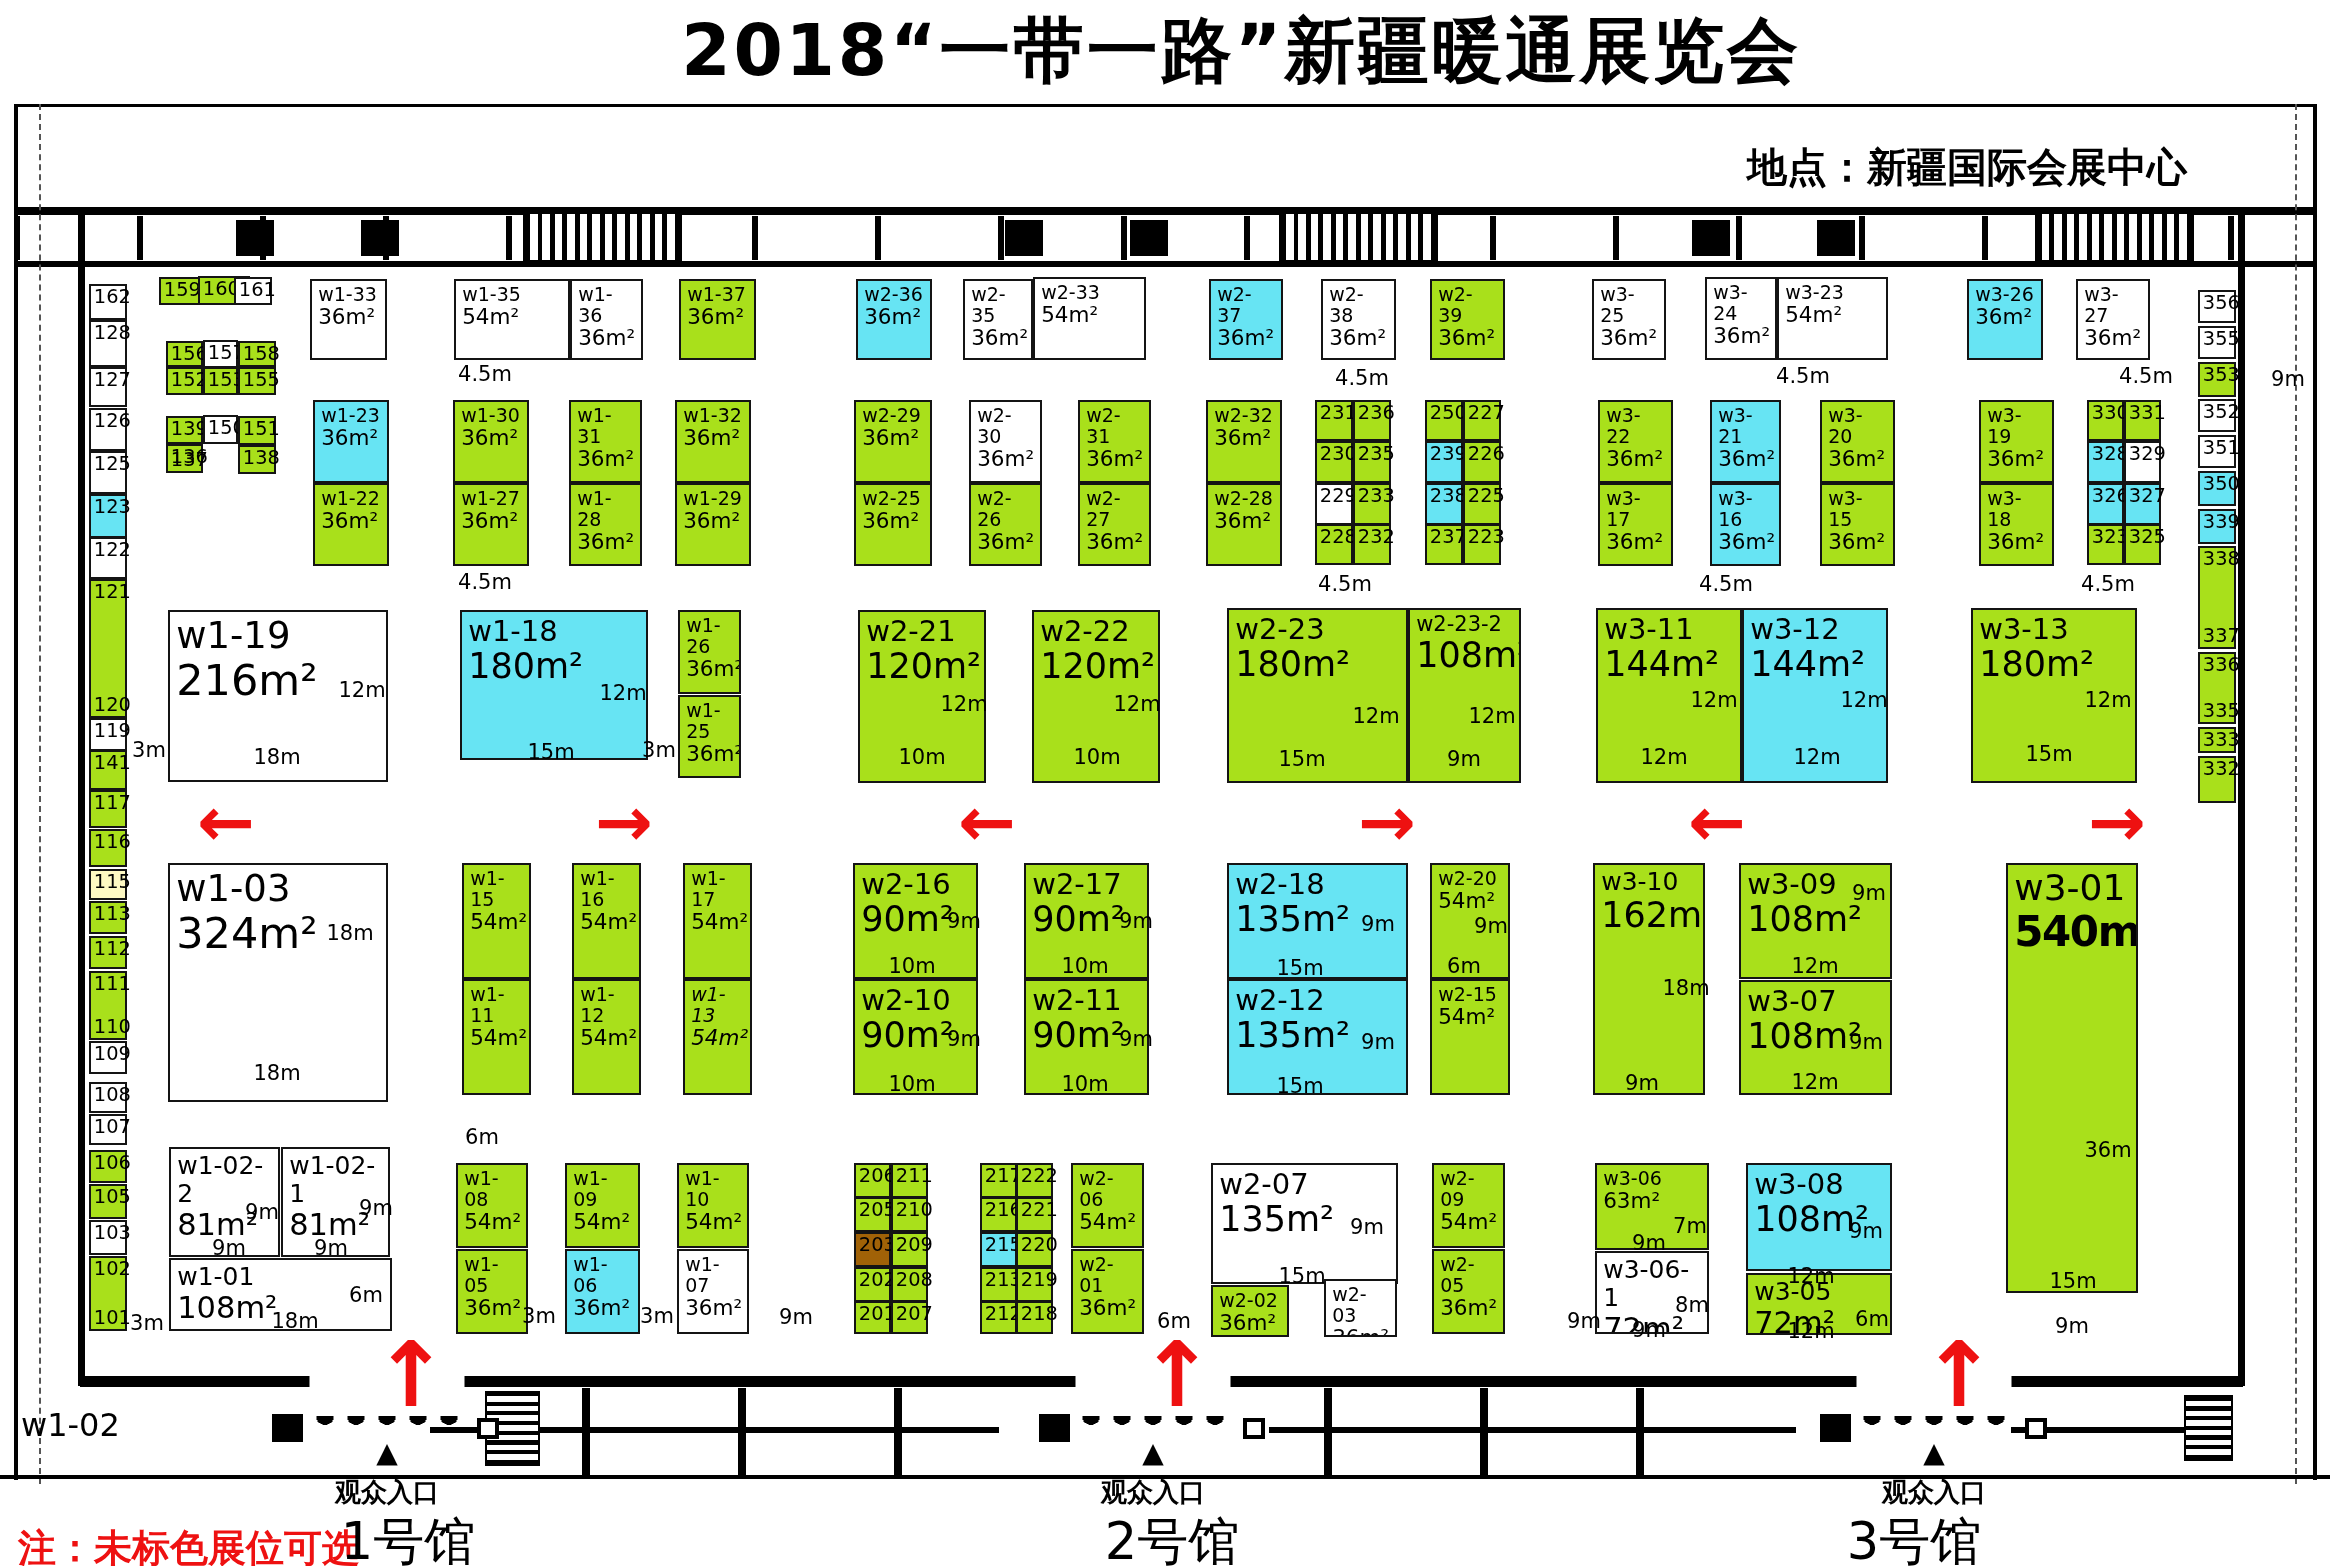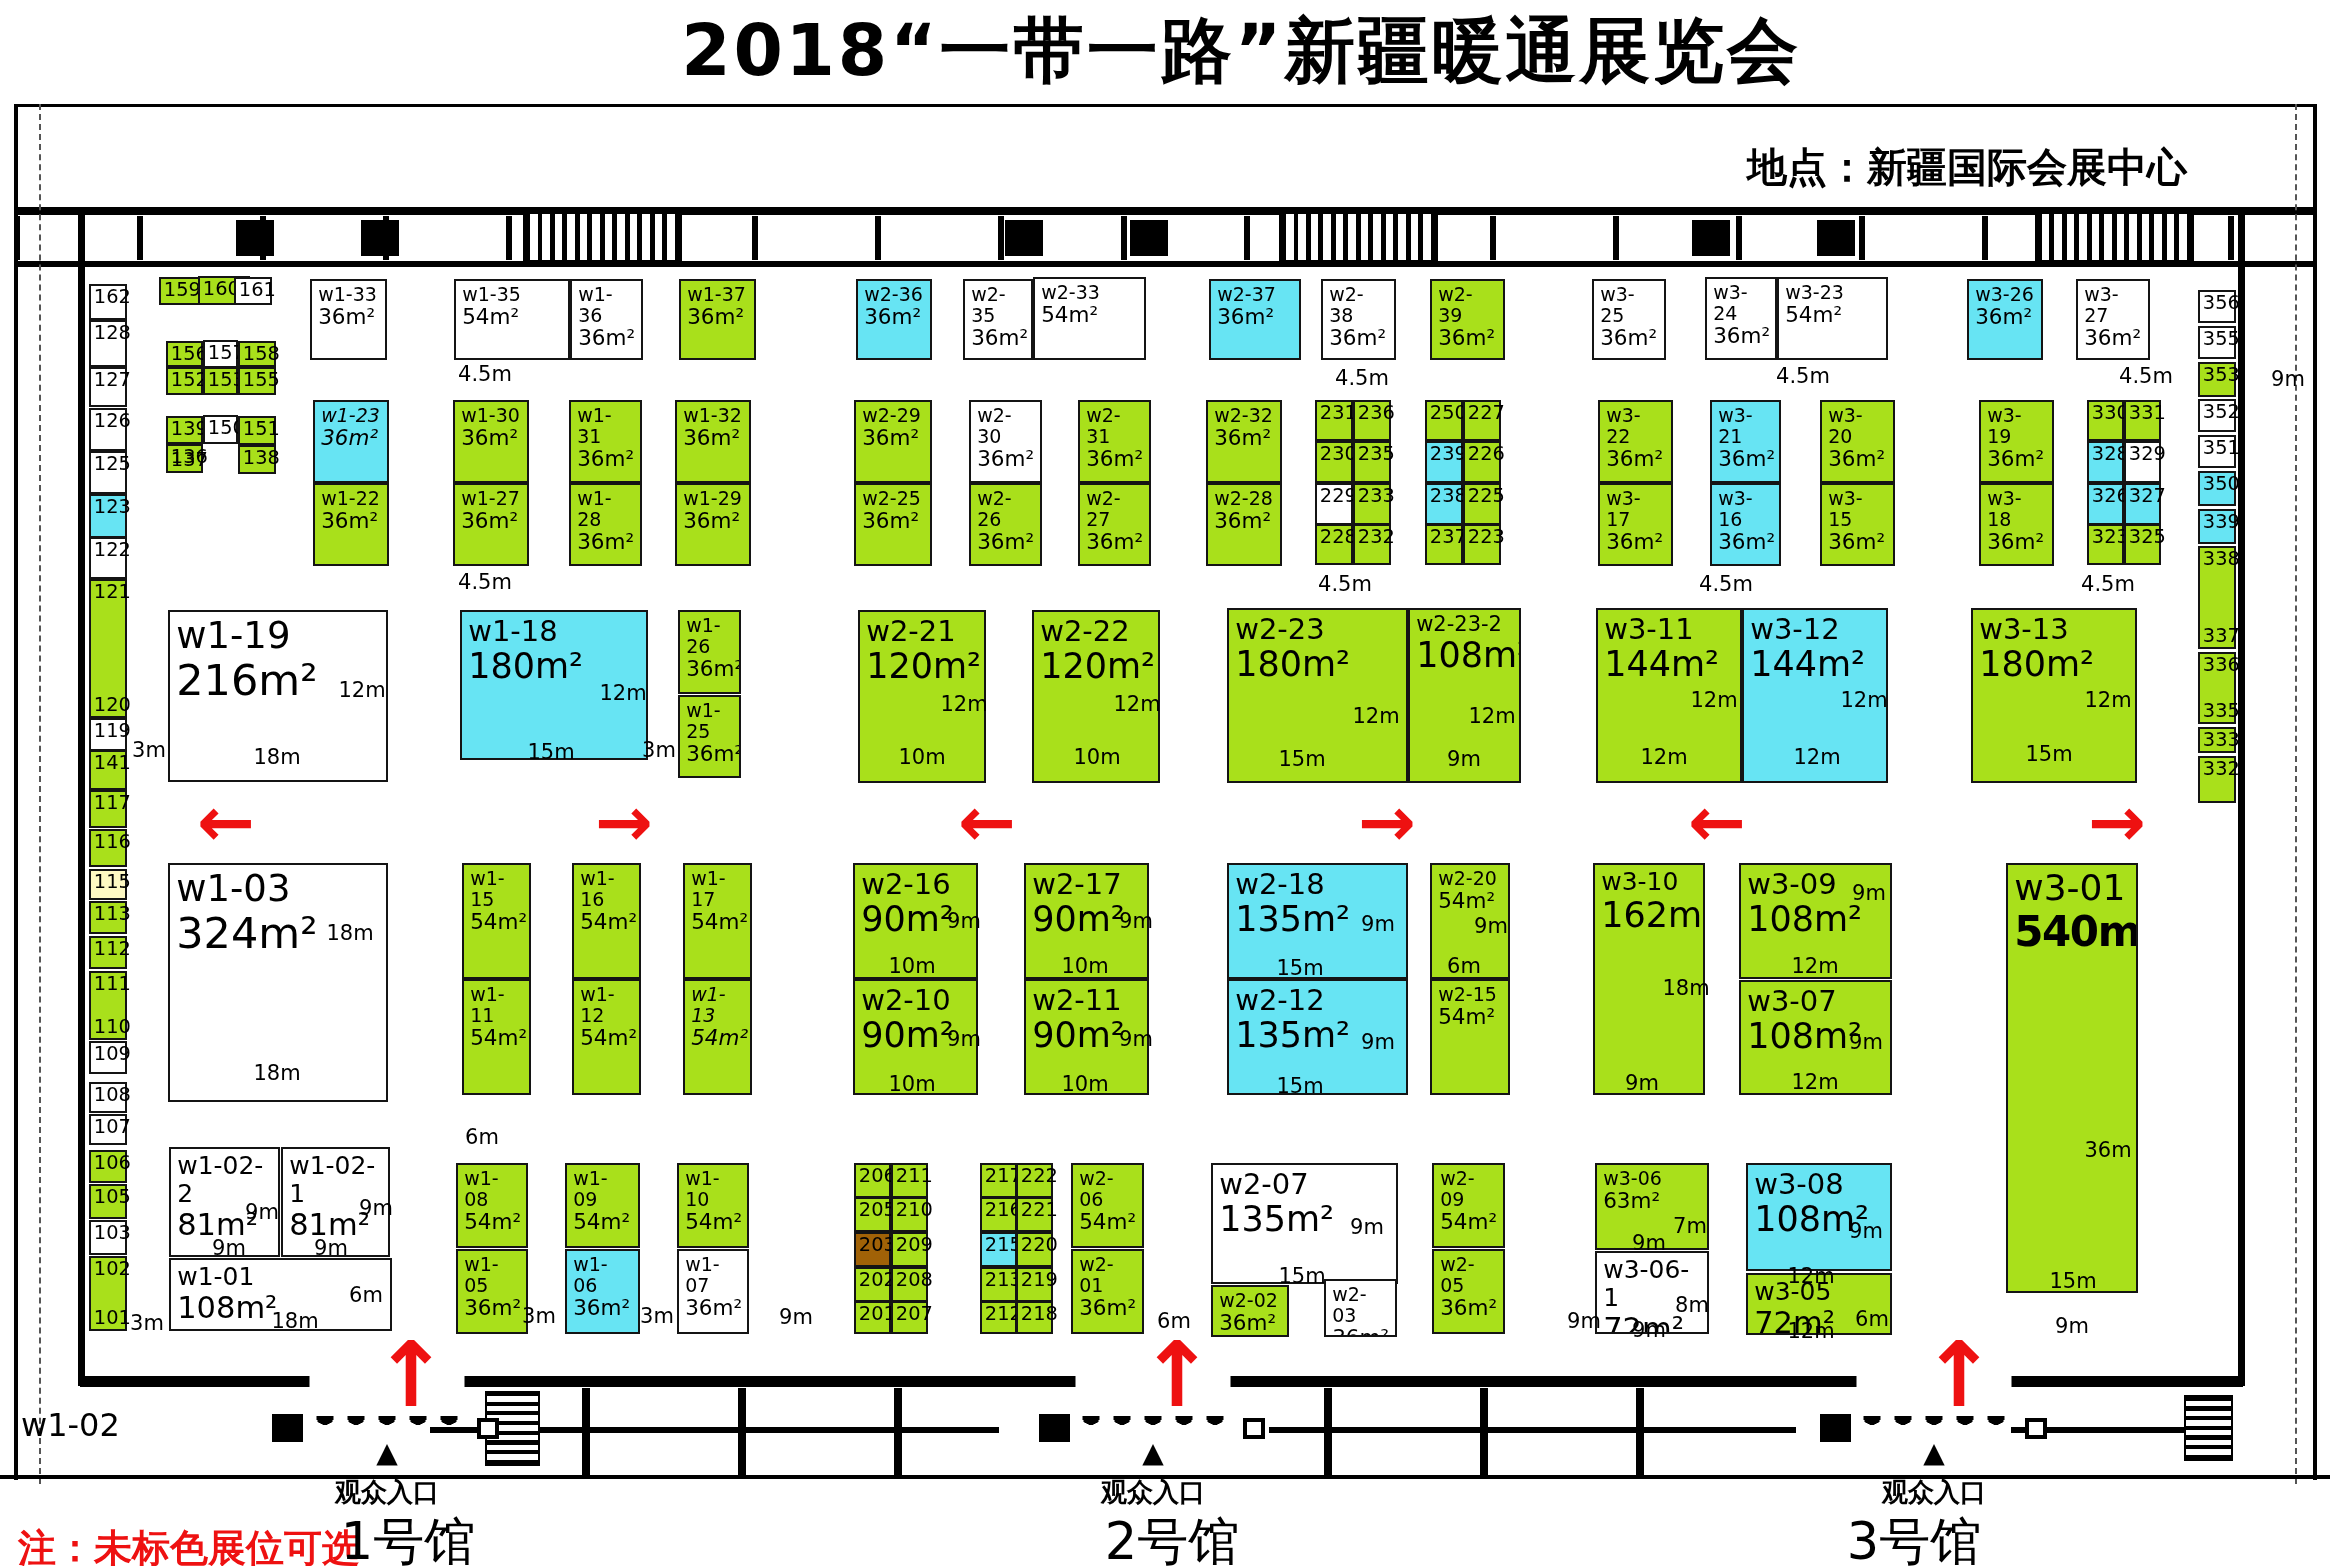--- a/index.html
+++ b/index.html
@@ -109,21 +109,21 @@
         <span class="bar">36m²</span>
       </div>
       <div class="booth ss" style="left: 963px; top: 279px; width: 70px; height: 81px; background: rgb(255, 255, 255);">
         <span class="bid">w2-35</span>
         <span class="bar">36m²</span>
       </div>
       <div class="booth ss" style="left: 1033px; top: 277px; width: 113px; height: 83px; background: rgb(255, 255, 255);">
         <span class="bid">w2-33</span>
         <span class="bar">54m²</span>
       </div>
-      <div class="booth ss" style="left: 1209px; top: 279px; width: 92px; height: 81px; background: rgb(103, 228, 243);">
+      <div class="booth ss" style="left: 1209px; top: 279px; width: 74px; height: 81px; background: rgb(103, 228, 243);">
         <span class="bid">w2-37</span>
         <span class="bar">36m²</span>
       </div>
       <div class="booth ss" style="left: 1321px; top: 279px; width: 75px; height: 81px; background: rgb(255, 255, 255);">
         <span class="bid">w2-38</span>
         <span class="bar">36m²</span>
       </div>
       <div class="booth ss" style="left: 1430px; top: 279px; width: 75px; height: 81px; background: rgb(169, 224, 27);">
         <span class="bid">w2-39</span>
         <span class="bar">36m²</span>
@@ -141,21 +141,21 @@
         <span class="bar">54m²</span>
       </div>
       <div class="booth ss" style="left: 1967px; top: 279px; width: 76px; height: 81px; background: rgb(103, 228, 243);">
         <span class="bid">w3-26</span>
         <span class="bar">36m²</span>
       </div>
       <div class="booth ss" style="left: 2076px; top: 279px; width: 74px; height: 81px; background: rgb(255, 255, 255);">
         <span class="bid">w3-27</span>
         <span class="bar">36m²</span>
       </div>
-      <div class="booth ss" style="left: 313px; top: 400px; width: 76px; height: 83px; background: rgb(103, 228, 243); font-style: italic;">
+      <div class="booth ss" style="left: 313px; top: 400px; width: 76px; height: 83px; background: rgb(103, 228, 243);">
         <span class="bid">w1-23</span>
         <span class="bar">36m²</span>
       </div>
       <div class="booth ss" style="left: 313px; top: 483px; width: 76px; height: 83px; background: rgb(169, 224, 27);">
         <span class="bid">w1-22</span>
         <span class="bar">36m²</span>
       </div>
       <div class="booth ss" style="left: 453px; top: 400px; width: 76px; height: 83px; background: rgb(169, 224, 27);">
         <span class="bid">w1-30</span>
         <span class="bar">36m²</span>

